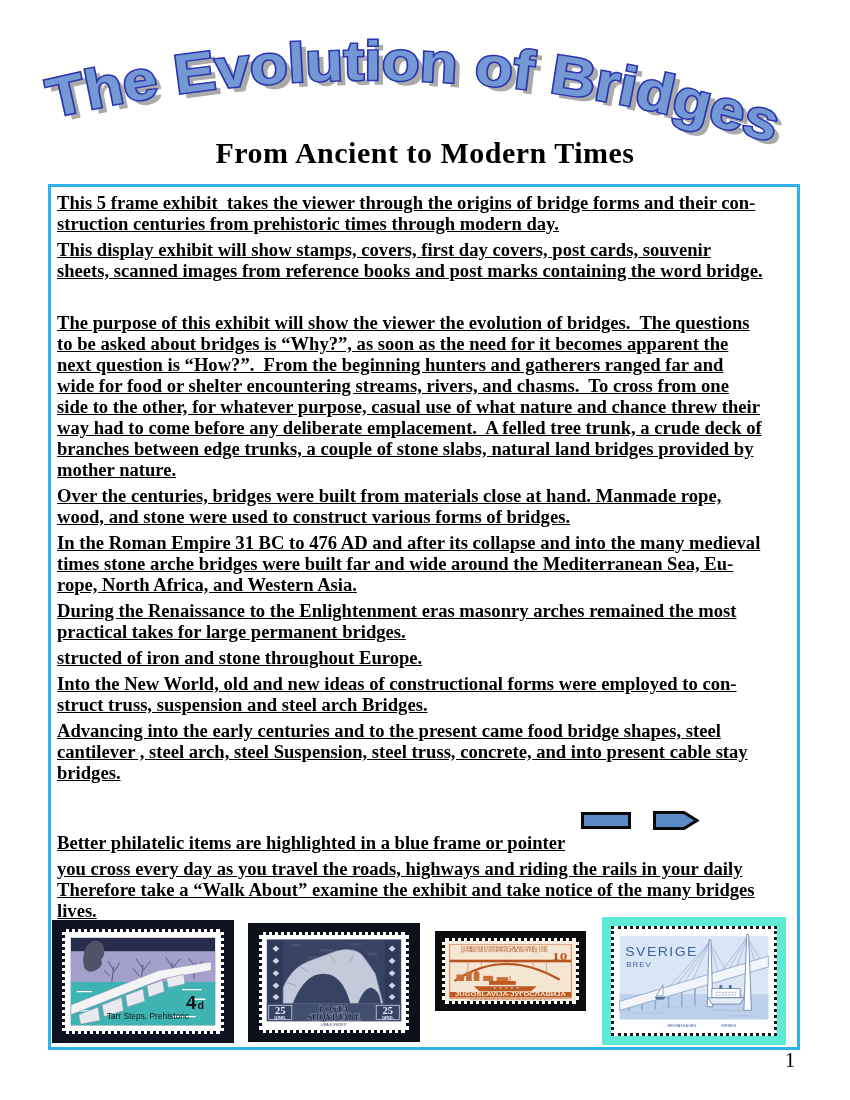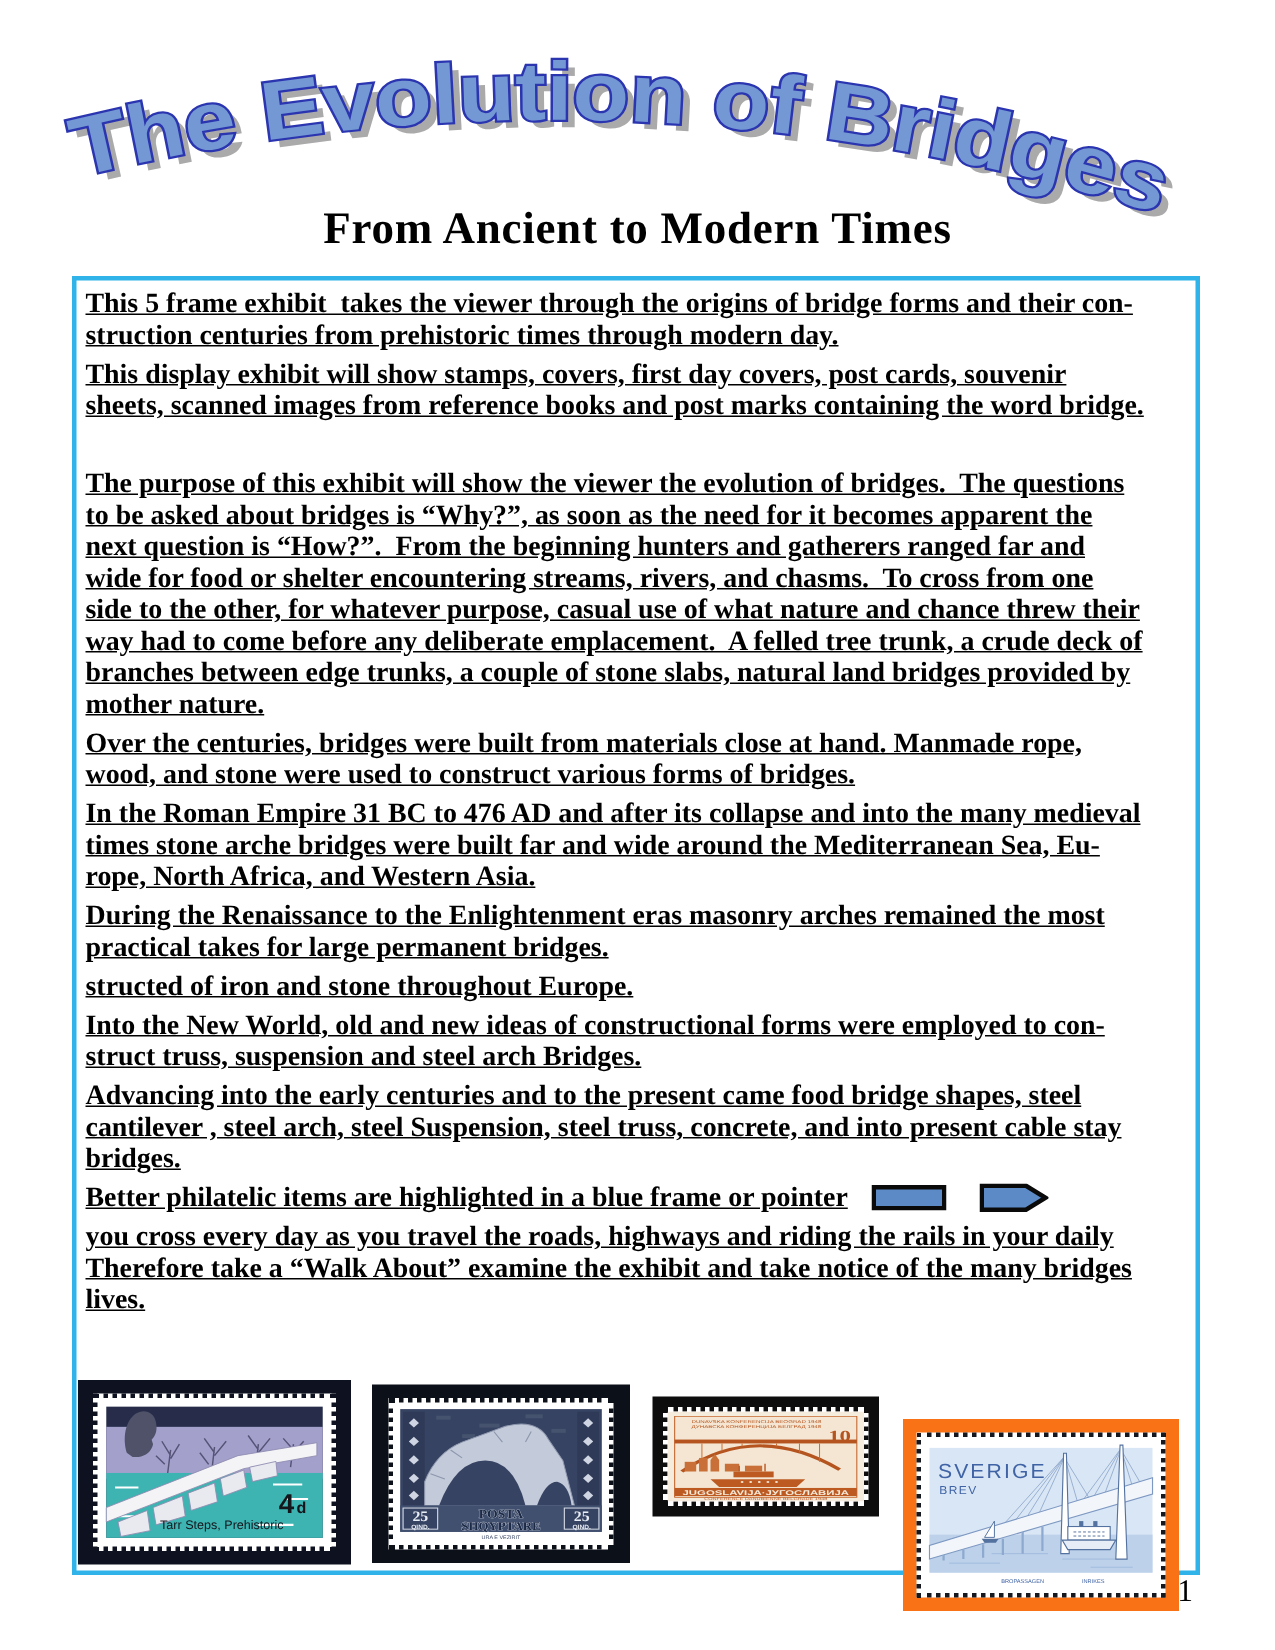--- a/index.html
+++ b/index.html
@@ -20,38 +20,38 @@
     border:3px solid #2fb3e8; box-sizing:border-box;
     padding:5px 6px; background:#ffffff;text-decoration:underline;
   }
   .para { margin:0 0 5px 0; }
   .tline {
     font-size:18.6px; line-height:21px; font-weight:bold;
     white-space:pre; letter-spacing:0px;
   }
   .blank-gap { height:26px; }
   .pointer-row { display:flex; align-items:center; }
-  .pointer-row .tline { flex:0 0 auto; }
+  .pointer-row .tline { flex:0 0 auto;margin-top:44px; }
   .shape { flex:0 0 auto; }
   .shape.rect-shape { margin-left:16px; }
   .shape.arrow-shape { margin-left:22px; }
   
   .stamp-mount {
     position:absolute; box-sizing:border-box;
   }
   .stamp {
     position:absolute; background:#ffffff;
   }
   .stamp svg { position:absolute; left:0; top:0; width:100%; height:100%; }
   
   .perf { border:3px dotted transparent; box-sizing:border-box; }
   .mount1 { background:#0e1220; } .perf1 { border-color:#0e1220; }
   .mount2 { background:#0c1018; } .perf2 { border-color:#0c1018; }
   .mount3 { background:#0e0d0d; } .perf3 { border-color:#0e0d0d; }
-  .mount4 { background:#f97316;margin-top:29px; } .perf4 { border-color:#15181f; }
+  .mount4 { background:#5eead4; } .perf4 { border-color:#15181f; }
   
   .page-number {
     position:absolute; left:775px; top:1048px; width:30px;
     font-size:21px; text-align:center;
   }
 </style>
 </head>
 <body>
 
 <div class="wordart-wrap">

